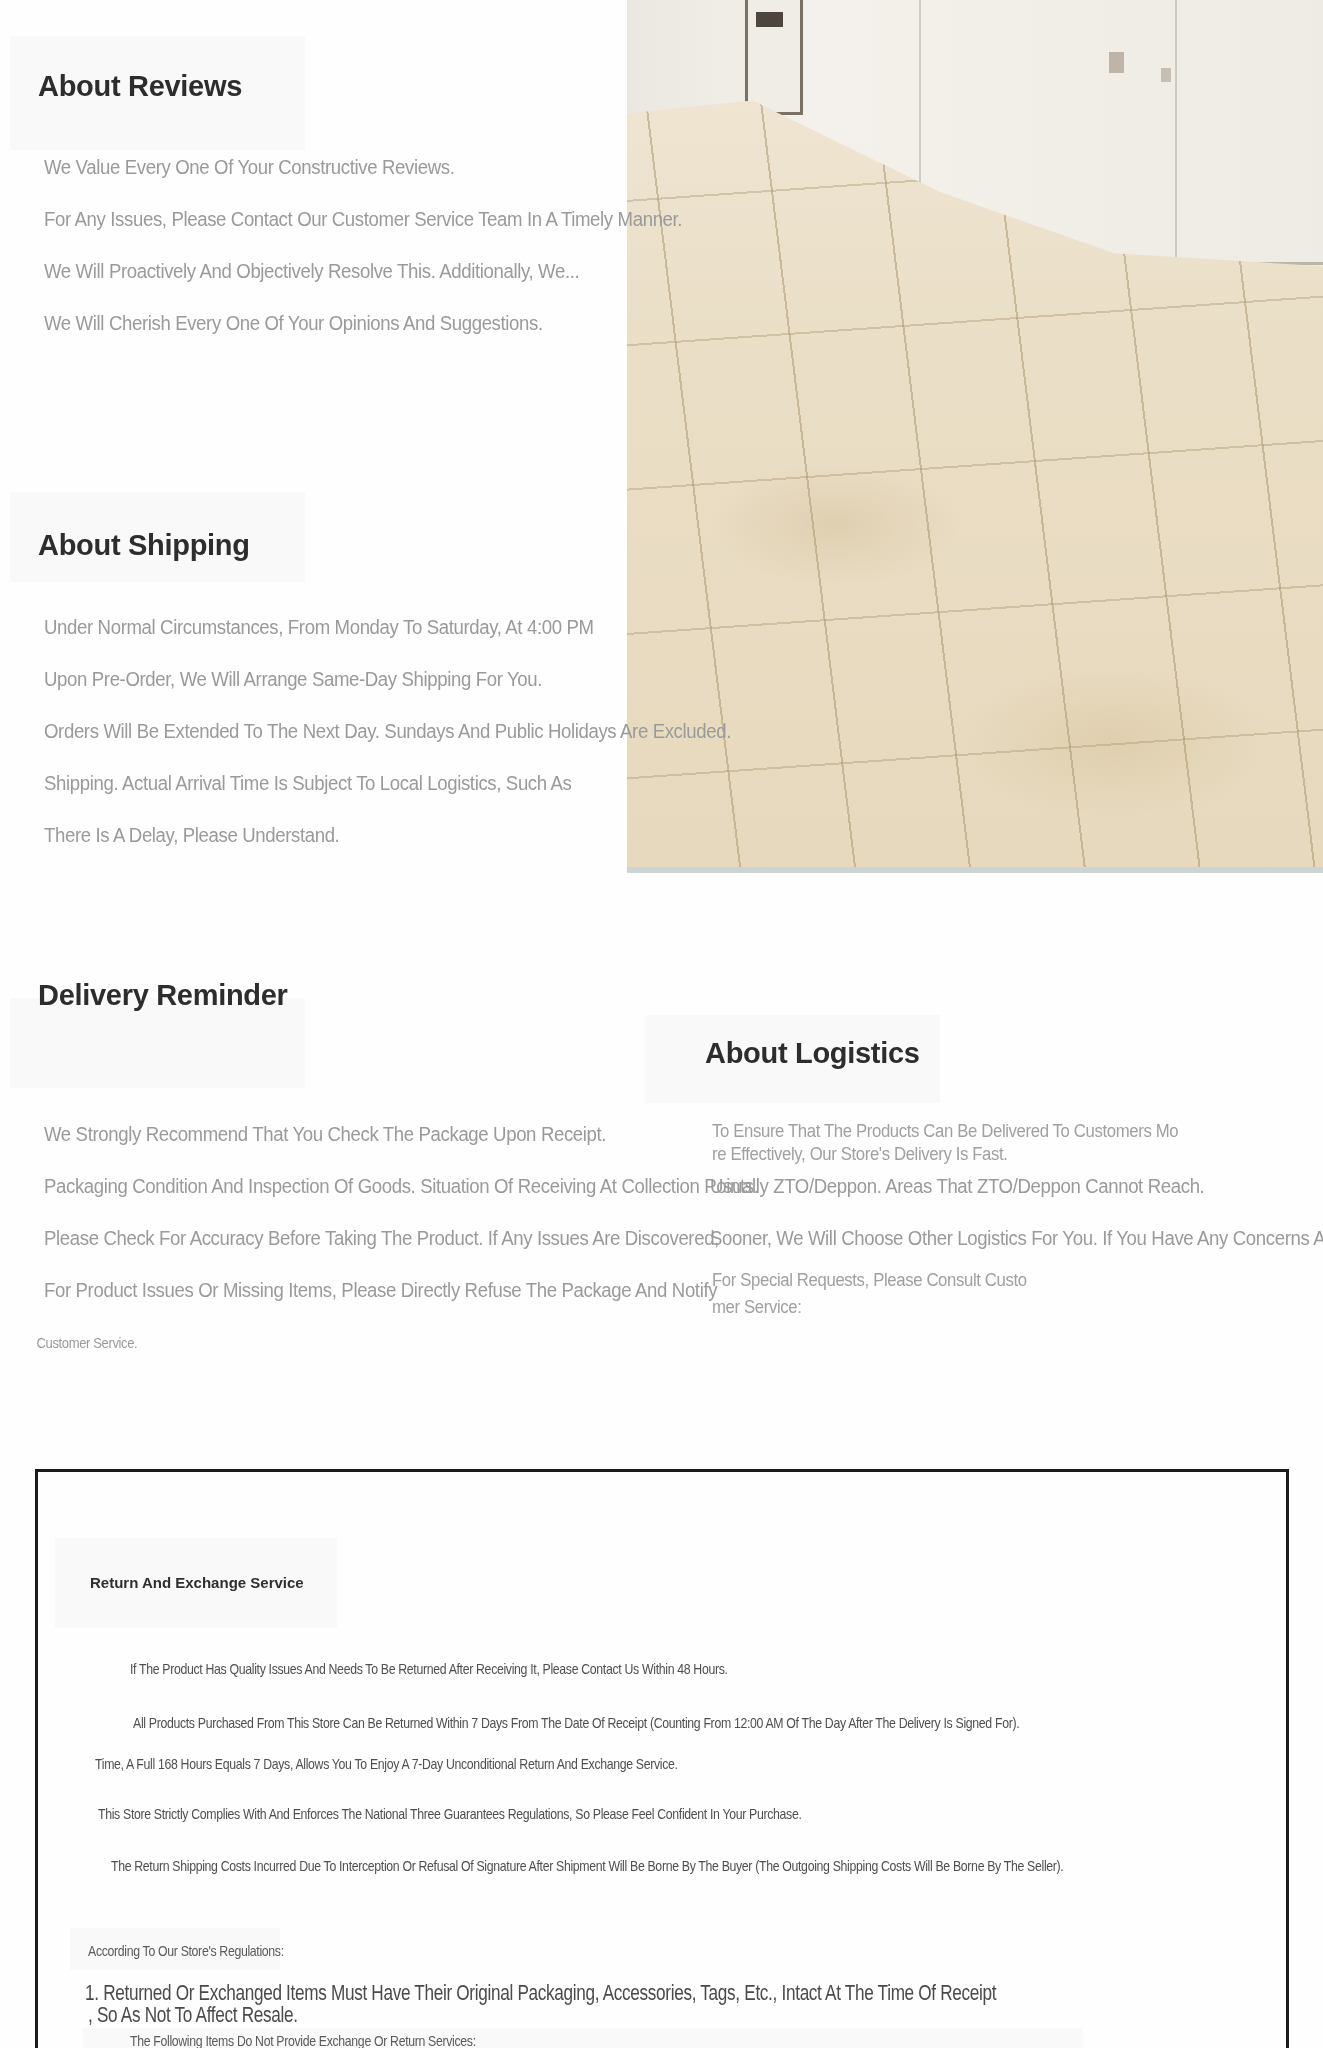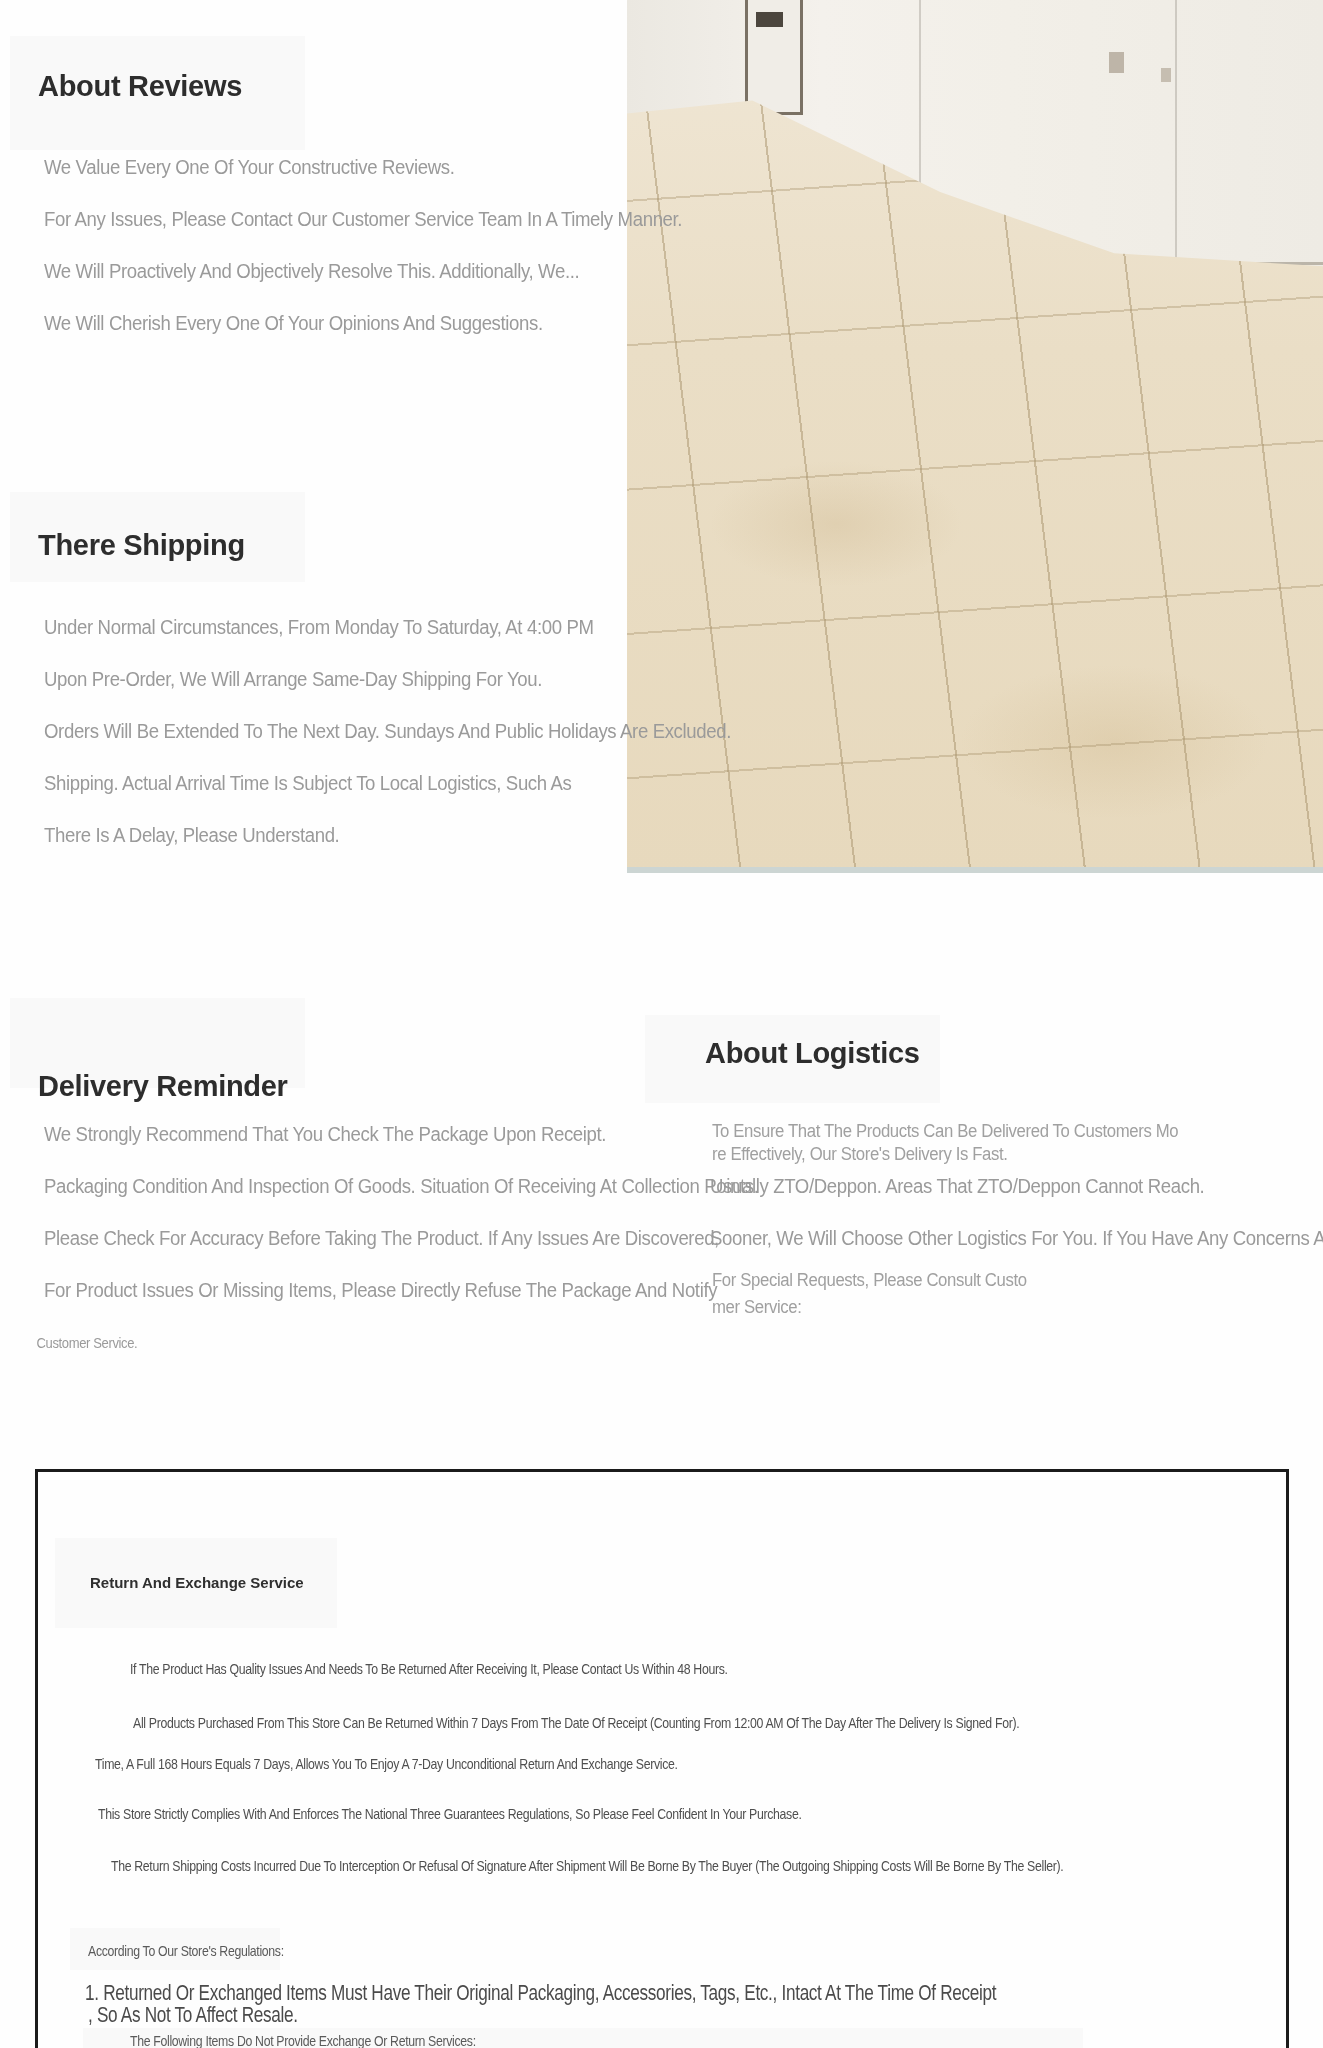--- a/index.html
+++ b/index.html
@@ -86,30 +86,30 @@
   <div class="panel" style="left:83px;top:2028px;width:1000px;height:20px"></div>
 
   <div class="h" style="left:38px;top:68px">About Reviews</div>
   <div class="lines" style="left:44px;top:141px">
       <div class="line lg">We Value Every One Of Your Constructive Reviews.</div>
       <div class="line lg">For Any Issues, Please Contact Our Customer Service Team In A Timely Manner.</div>
       <div class="line lg">We Will Proactively And Objectively Resolve This. Additionally, We...</div>
       <div class="line lg">We Will Cherish Every One Of Your Opinions And Suggestions.</div>
     </div>
 
-  <div class="h" style="left:38px;top:527px">There Shipping</div>
+  <div class="h" style="left:38px;top:527px">About Shipping</div>
   <div class="lines" style="left:44px;top:601px">
       <div class="line lg">Under Normal Circumstances, From Monday To Saturday, At 4:00 PM</div>
       <div class="line lg">Upon Pre-Order, We Will Arrange Same-Day Shipping For You.</div>
       <div class="line lg">Orders Will Be Extended To The Next Day. Sundays And Public Holidays Are Excluded.</div>
       <div class="line lg">Shipping. Actual Arrival Time Is Subject To Local Logistics, Such As</div>
       <div class="line lg">There Is A Delay, Please Understand.</div>
     </div>
 
-  <div class="h" style="left:38px;top:1068px">Delivery Reminder</div>
+  <div class="h" style="left:38px;top:977px">Delivery Reminder</div>
   <div class="lines" style="left:44px;top:1108px">
       <div class="line lg">We Strongly Recommend That You Check The Package Upon Receipt.</div>
       <div class="line lg">Packaging Condition And Inspection Of Goods. Situation Of Receiving At Collection Points.</div>
       <div class="line lg">Please Check For Accuracy Before Taking The Product. If Any Issues Are Discovered,</div>
       <div class="line lg">For Product Issues Or Missing Items, Please Directly Refuse The Package And Notify</div>
       <div class="line tiny">Customer Service.</div>
     </div>
 
   <div class="h" style="left:705px;top:1035px">About Logistics</div>
   <div class="lines" style="left:712px;top:1120px">

